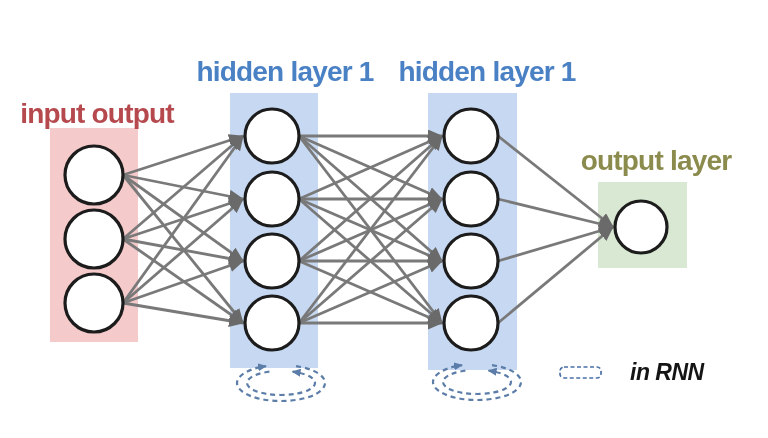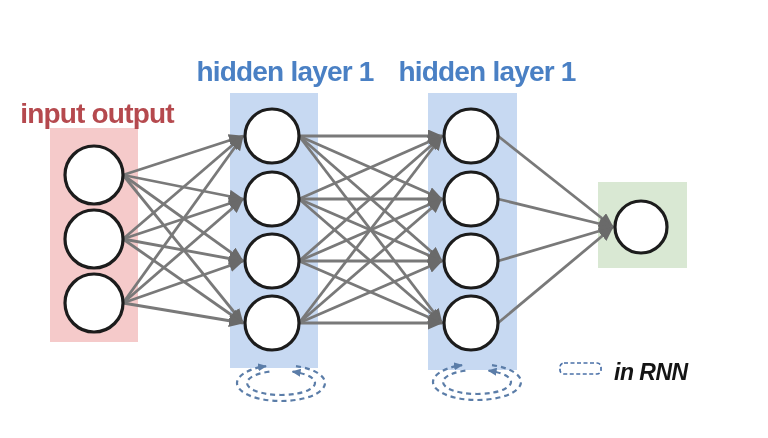--- a/index.html
+++ b/index.html
@@ -21,21 +21,22 @@
     transform:translateX(-50%);
   }
   #label-input  {left:97px;  top:100px;}
   #label-hidden1{left:285px; top:58px;}
   #label-hidden2{left:487px; top:58px;}
   #label-output {left:656px; top:147px;}
   #legend{
     position:absolute;
     left:558px; top:361px;
     display:flex;
-    gap:10px;
+    align-items:center;
+    gap:26px;
   }
   #legend .legend-text{
     font-weight:bold;
     font-style:italic;
     font-size:23px;
     letter-spacing:-0.5px;
     color:#141414;
     line-height:1;
   }
 </style>
@@ -103,20 +104,21 @@
       <circle cx="471" cy="136" r="27" fill="#ffffff" stroke="#1c1c1c" stroke-width="3.2"></circle>
       <circle cx="471" cy="199" r="27" fill="#ffffff" stroke="#1c1c1c" stroke-width="3.2"></circle>
       <circle cx="471" cy="261" r="27" fill="#ffffff" stroke="#1c1c1c" stroke-width="3.2"></circle>
       <circle cx="471" cy="323" r="27" fill="#ffffff" stroke="#1c1c1c" stroke-width="3.2"></circle>
       <circle cx="641" cy="227" r="26" fill="#ffffff" stroke="#1c1c1c" stroke-width="3.2"></circle>
     </svg>
 
   <div class="lbl" id="label-input" style="color: rgb(181, 73, 78);">input output</div>
   <div class="lbl" id="label-hidden1" style="color: rgb(74, 128, 196);">hidden layer 1</div>
   <div class="lbl" id="label-hidden2" style="color: rgb(74, 128, 196);">hidden layer 1</div>
+  <div class="lbl" id="label-output" style="color: rgb(139, 139, 78);">output layer</div>
 
   <div id="legend">
     <svg width="46" height="15">
       <rect x="2" y="2" width="41" height="11" rx="4" fill="none" stroke-width="1.7" stroke-dasharray="4 2.5" stroke="#4a70a8"></rect>
     </svg>
     <span class="legend-text">in RNN</span>
   </div>
 
 </div>
 

